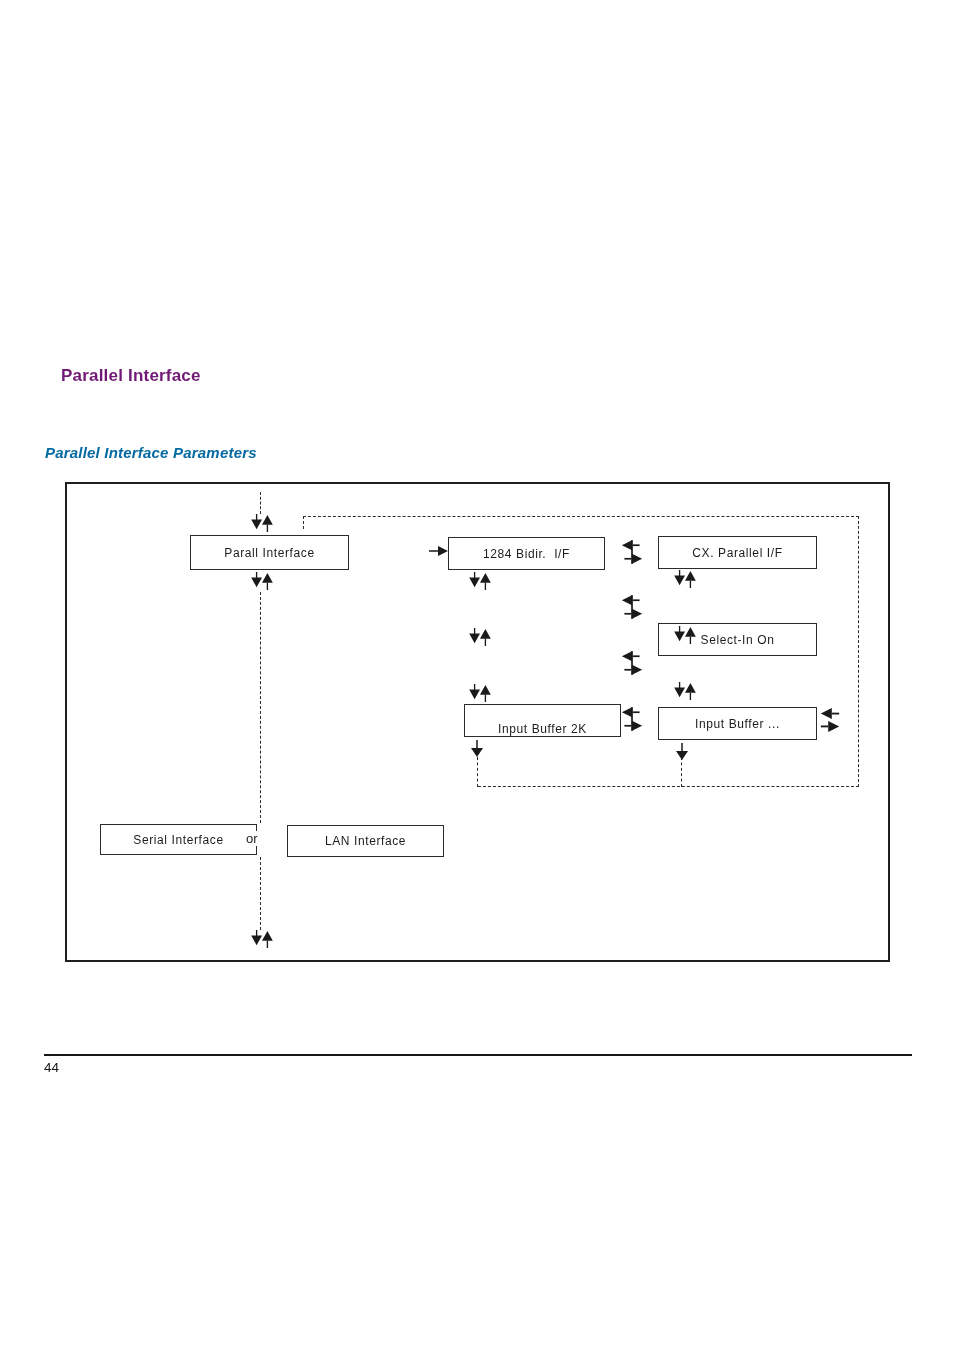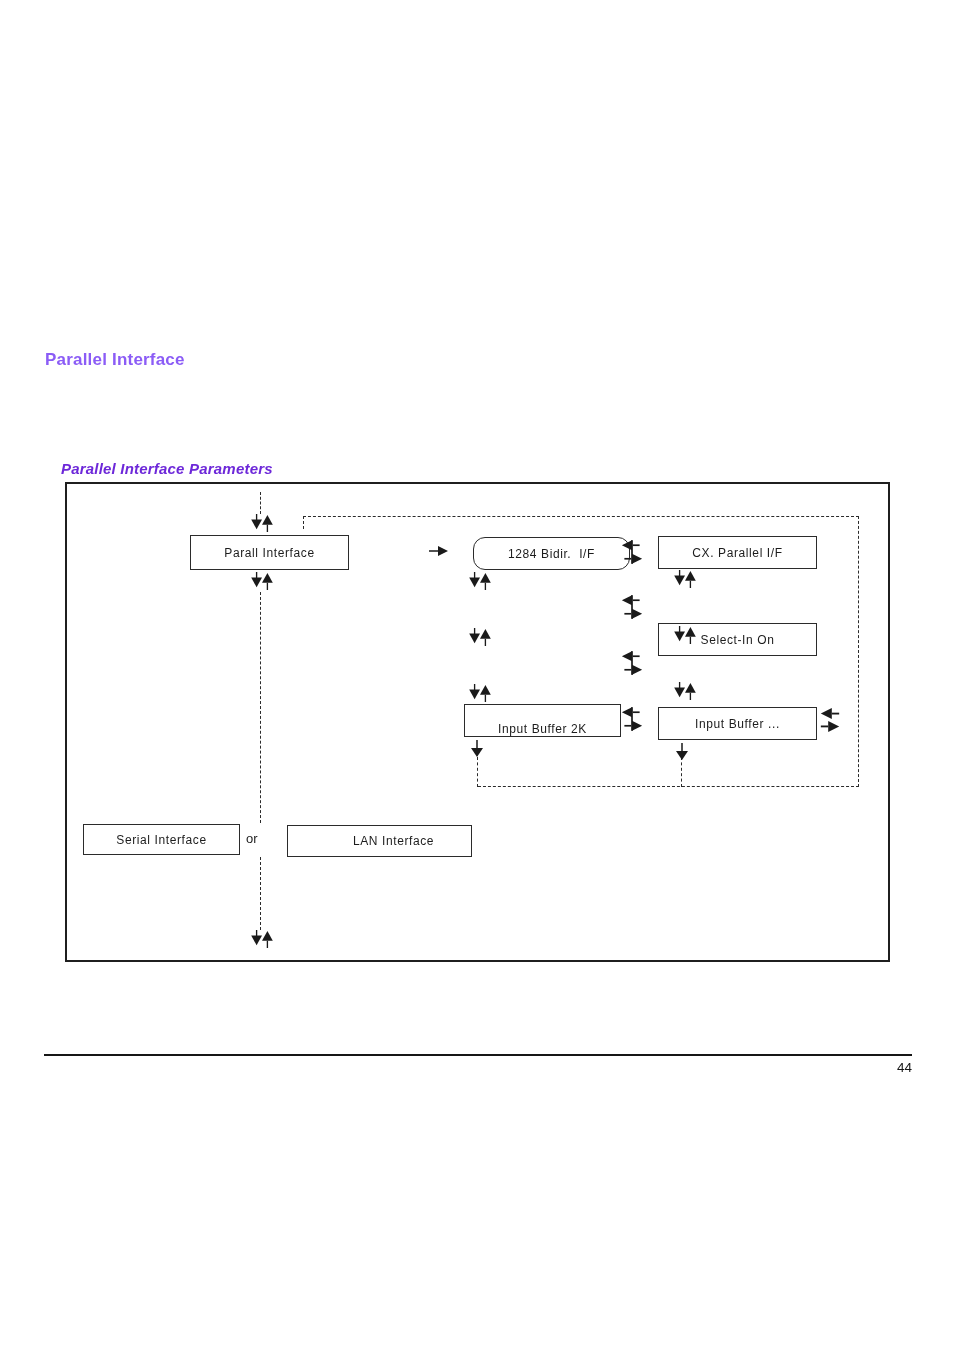--- a/index.html
+++ b/index.html
@@ -1,45 +1,45 @@
 <!DOCTYPE html>
 <html><head>
 <meta charset="utf-8">
 <style>
   html,body{margin:0;padding:0;background:#ffffff;}
   .page{
     position:relative;width:954px;height:1351px;background:#ffffff;
     font-family:"Liberation Sans","DejaVu Sans",sans-serif;color:#1c1c1c;overflow:hidden;
   }
   .title{
-    position:absolute;left:45px;top:350px;margin:0;
-    font-size:17px;font-weight:bold;color:#8b5cf6;letter-spacing:.2px;
+    position:absolute;left:45px;top:350px;margin:16px;
+    font-size:17px;font-weight:bold;color:#701a75;letter-spacing:.2px;
   }
   .subtitle{
-    position:absolute;left:45px;top:444px;margin:16px;
-    font-size:15px;font-weight:bold;font-style:italic;color:#6d28d9;letter-spacing:.2px;
+    position:absolute;left:45px;top:444px;margin:0;
+    font-size:15px;font-weight:bold;font-style:italic;color:#0369a1;letter-spacing:.2px;
   }
   .frame{
     position:absolute;left:65px;top:482px;width:821px;height:476px;
     border:2px solid #1f1f1f;background:#ffffff;
   }
   .box{
     position:absolute;border:1.5px solid #2b2b2b;background:#ffffff;
     display:flex;align-items:center;justify-content:center;
     font-size:12px;letter-spacing:.6px;color:#1c1c1c;white-space:pre;
   }
   .dv{position:absolute;width:0;border-left:1.5px dashed #2b2b2b;}
   .dh{position:absolute;height:0;border-top:1.5px dashed #2b2b2b;}
   .icon{position:absolute;fill:#1a1a1a;}
   .or{
     position:absolute;left:246px;top:831px;width:30px;text-align:left;
     font-size:13px;color:#1c1c1c;background:#ffffff;
   }
   .footer-line{position:absolute;left:44px;top:1054px;width:868px;border-top:2px solid #161616;}
-  .page-num{position:absolute;left:44px;top:1060px;width:868px;text-align:right;font-size:13.5px;color:#161616;}
+  .page-num{position:absolute;left:44px;top:1060px;width:868px;text-align:left;font-size:13.5px;color:#161616;}
 </style>
 </head>
 <body>
 
 <svg width="0" height="0" style="position:absolute" aria-hidden="true">
   <defs>
     <g id="ud">
       <rect x="6.25" y="0" width="1.5" height="8"></rect>
         <polygon points="1,6 13,6 7,17"></polygon>
       <polygon points="19,1 25,12 13,12"></polygon>
@@ -96,21 +96,21 @@
       <use href="#ud"></use>
     </svg>
   <svg class="icon" style="left:250px;top:930px;" width="24" height="18" viewBox="0 0 26 20">
       <use href="#ud"></use>
     </svg>
 
   <svg class="icon" style="left:429px;top:545px;" width="20" height="12" viewBox="0 0 20 12">
       <use href="#ra"></use>
     </svg>
 
-  <div class="box" style="left:473px;top:537px;width:155px;height:31px;border-radius:12px;">
+  <div class="box" style="left:448px;top:537px;width:155px;height:31px;">
     <span>1284 Bidir.  I/F</span>
   </div>
   <div class="box" style="left:464px;top:704px;width:155px;height:31px;align-items:flex-end;">
     <span>Input Buffer 2K</span>
   </div>
 
   <div class="box" style="left:658px;top:536px;width:157px;height:31px;">
     <span>CX. Parallel I/F</span>
   </div>
   <div class="box" style="left:658px;top:591px;width:157px;height:31px;margin-top:32px;">
@@ -155,24 +155,24 @@
   <svg class="icon" style="left:673px;top:626px;" width="24" height="18" viewBox="0 0 26 20">
       <use href="#ud"></use>
     </svg>
   <svg class="icon" style="left:673px;top:682px;" width="24" height="18" viewBox="0 0 26 20">
       <use href="#ud"></use>
     </svg>
   <svg class="icon" style="left:675px;top:743px;" width="14" height="18" viewBox="0 0 14 18">
       <use href="#da"></use>
     </svg>
 
-  <div class="box" style="left:83px;top:824px;width:155px;height:29px;">
+  <div class="box" style="left:100px;top:824px;width:155px;height:29px;">
     <span>Serial Interface</span>
   </div>
   <div class="or">or</div>
-  <div class="box" style="left:287px;top:825px;width:155px;height:30px;padding-left:28px;">
+  <div class="box" style="left:287px;top:825px;width:155px;height:30px;">
     <span>LAN Interface</span>
   </div>
 
   <div class="footer-line"></div>
   <div class="page-num">44</div>
 
 </div>
 
 </body></html>

